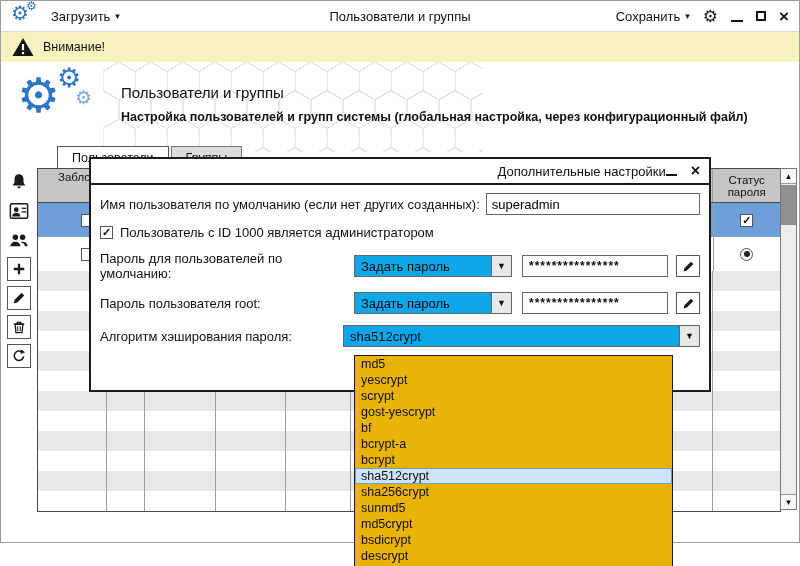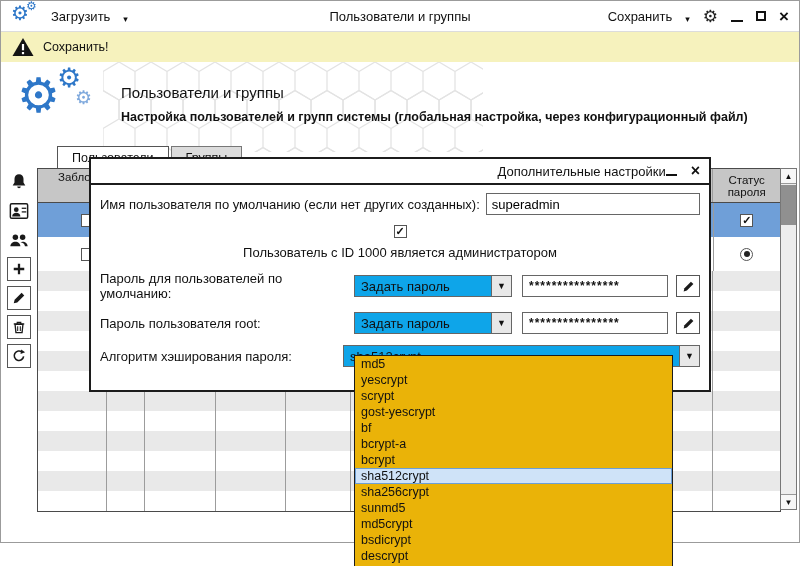--- a/index.html
+++ b/index.html
@@ -7,21 +7,21 @@
   body { position:relative; background:#fff; font-family:"Liberation Sans",sans-serif; color:#111; }
 
   .app { position:absolute; left:0; top:0; width:800px; height:543px; border:1px solid #9b9b9b; background:#fff; }
 
   
   .titlebar { height:31px; border-bottom:1px solid #dcdcdc; display:flex; align-items:center; padding:0 10px; position:relative; background:#fff; }
   .tb-left { display:flex; align-items:center; gap:10px; }
   .logo-sm { position:relative; width:30px; height:24px; color:#2e77c8; }
   .logo-sm .ls1 { position:absolute; left:0; top:-1px; font-size:20px; line-height:1; }
   .logo-sm .ls2 { position:absolute; left:15px; top:-4px; font-size:12px; line-height:1; }
-  .tb-btn { display:flex; align-items:flex-end; gap:13px; font-size:13px; cursor:default; }
+  .tb-btn { display:flex; align-items:center; gap:5px; font-size:13px; cursor:default; }
   .caret { font-size:9px; line-height:1; }
   .tb-title { position:absolute; left:50%; transform:translateX(-50%); font-size:13px; }
   .tb-right { margin-left:auto; display:flex; align-items:center; gap:13px; }
   .gear-btn { font-size:17px; line-height:1; color:#222; }
   .win-min { width:12px; height:2px; background:#111; margin-top:9px; }
   .win-max { width:10px; height:10px; border:2px solid #111; }
   .win-close { font-size:17px; font-weight:700; line-height:1; }
 
   
   .warning { height:30px; background:#f6f2bd; display:flex; align-items:center; gap:9px; padding:0 11px; font-size:12.5px; }
@@ -74,21 +74,21 @@
 
   
   .dialog { position:absolute; left:88px; top:156px; width:622px; height:235px; background:#fff; border:2px solid #1c1c1c; z-index:10; }
   .dlg-title { height:26px; display:flex; align-items:center; padding:0 9px; border-bottom:2px solid #1c1c1c; font-size:13px;text-align:right; }
   .dlg-title .t { flex:1; }
   .dlg-min { width:11px; height:2px; background:#111; margin:8px 14px 0 0; }
   .dlg-close { font-size:16px; font-weight:700; line-height:1; }
   .dlg-body { padding:8px 9px; font-size:13px; }
   .frow { display:flex; align-items:center; }
   .frow input { flex:1; margin-left:6px; height:22px; border:1px solid #666; font:inherit; font-size:13px; padding:0 5px; background:#fff; }
-  .frow.r2 { margin-top:10px; gap:7px;flex-direction:column; }
+  .frow.r2 { margin-top:10px; gap:7px; }
   .prow { margin-top:11px; }
   .plabel { width:254px; }
   .combo { display:flex; height:22px; }
   .combo-val { width:138px; border:1px solid #666; display:flex; align-items:center; padding:0 6px; background:#0ea5e9; }
   .combo.wide .combo-val { width:337px; }
   .combo-arrow { width:20px; border:1px solid #666; border-left:none; background:#e8e8e8; display:flex; align-items:center; justify-content:center; font-size:9px; }
   .pwfield { width:146px; height:22px; border:1px solid #666; margin-left:10px; display:flex; align-items:center; padding:0 6px; font-weight:700; letter-spacing:1px; font-size:12px; overflow:hidden; }
   .editbtn { width:24px; height:22px; border:1px solid #555; margin-left:8px; display:flex; align-items:center; justify-content:center; background:#fff; }
 
   .dd-list { position:absolute; left:263px; top:196px; width:319px; background:#eab308; border:1px solid #1c1c1c; z-index:30; }
@@ -123,21 +123,21 @@
       <span class="win-close">×</span>
     </div>
   </div>
 
   <div class="warning">
     <svg width="22" height="20" viewBox="0 0 22 20">
       <polygon points="11,1 21.5,19 0.5,19" fill="#141414"></polygon>
       <rect x="9.9" y="7" width="2.2" height="6.3" fill="#fff"></rect>
       <rect x="9.9" y="15" width="2.2" height="2.2" fill="#fff"></rect>
     </svg>
-    <span>Сохранить!</span>
+    <span>Внимание!</span>
   </div>
 
   <div class="content">
 
     <svg class="hexbg" width="380" height="90">
       <defs>
         <pattern id="hx" width="32" height="57" patternUnits="userSpaceOnUse">
           <polygon points="16,0 32,9.5 32,28.5 16,38 0,28.5 0,9.5" fill="none" stroke="#e3e3e3" stroke-width="1.3"></polygon>
           <polygon points="32,28.5 48,38 48,57 32,66.5 16,57 16,38" fill="none" stroke="#e3e3e3" stroke-width="1.3"></polygon>
           <polygon points="0,28.5 16,38 16,57 0,66.5 -16,57 -16,38" fill="none" stroke="#e3e3e3" stroke-width="1.3"></polygon>

